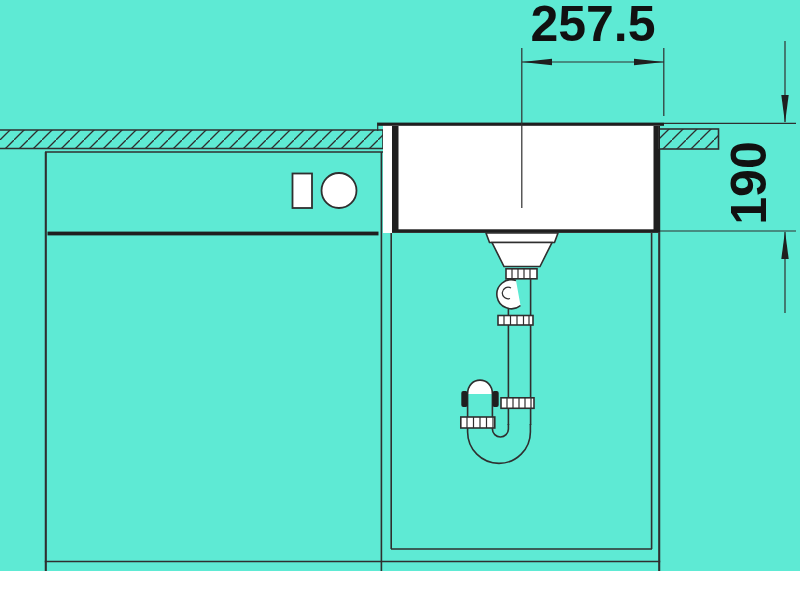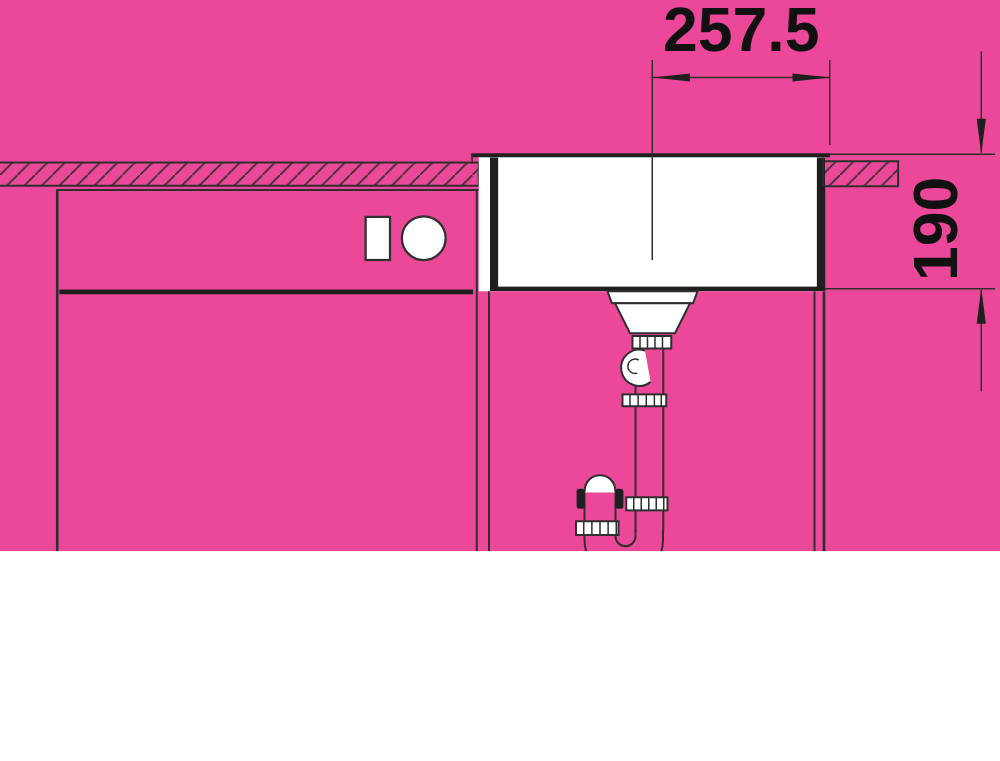--- a/index.html
+++ b/index.html
@@ -1,19 +1,19 @@
 <!DOCTYPE html>
 <html><head>
 <meta charset="utf-8">
 <style>
   html,body{margin:0;padding:0;background:#ffffff;}
   .stage{
     position:relative;
-    width:800px;height:441px;
-    background:#ec4899;
+    width:800px;height:571px;
+    background:#5eead4;
     overflow:hidden;
     font-family:"Liberation Sans", sans-serif;
   }
   svg{display:block;}
   .dim-text{
     font-family:"Liberation Sans", sans-serif;
     font-weight:bold;
     font-size:50px;
     fill:#111111;
     letter-spacing:0px;

